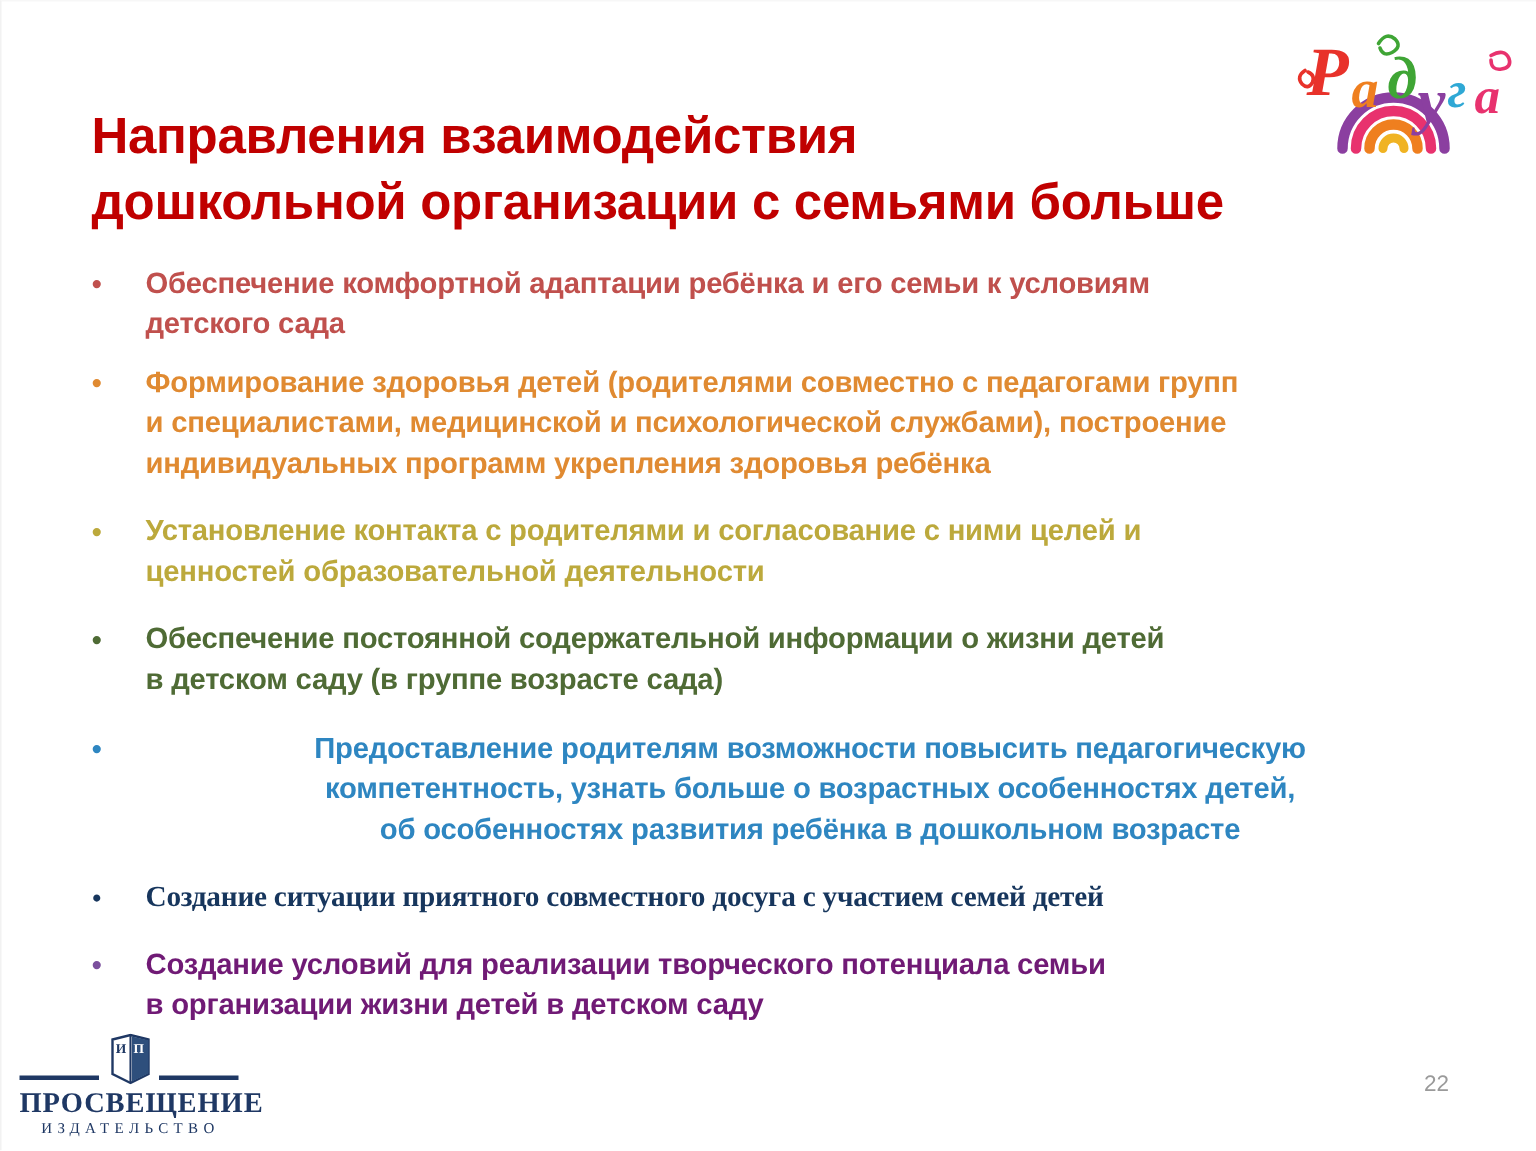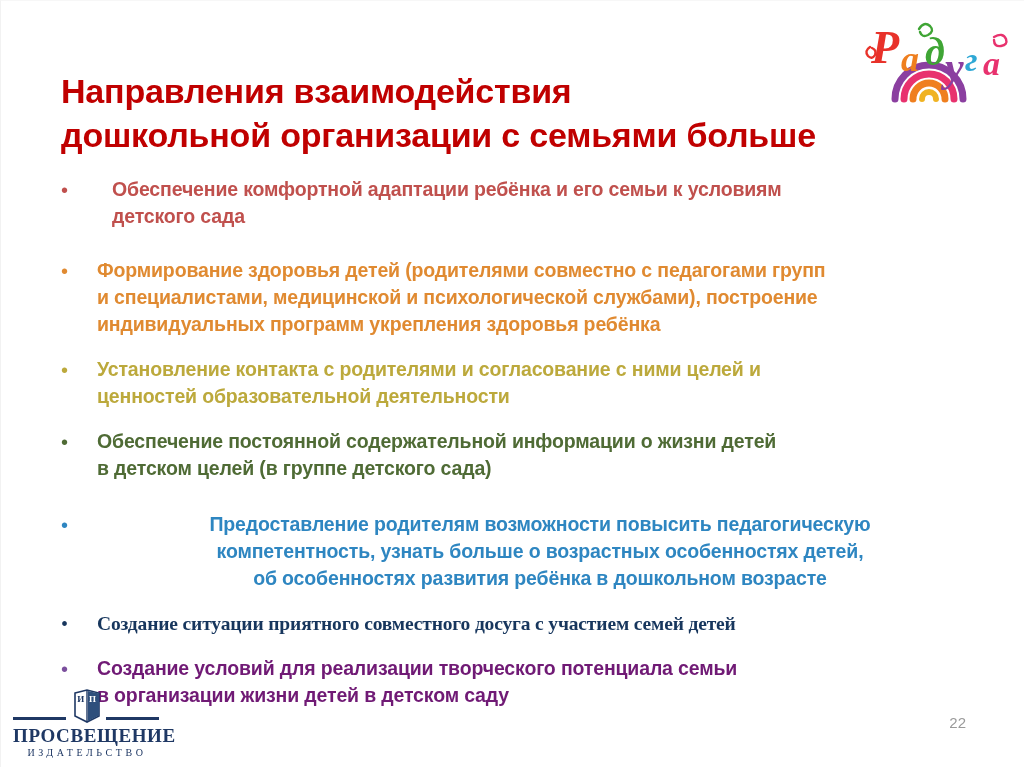--- a/index.html
+++ b/index.html
@@ -175,21 +175,21 @@
     </svg>
   </div>
 
   <h1 id="slide-title">
     <span class="title-line title-line-1">Направления взаимодействия</span>
     <span class="title-line title-line-2">дошкольной организации с семьями больше</span>
   </h1>
 
   <div id="bullet-list">
 
-    <div class="bullet-item" style="margin-bottom:27px;gap:15px;">
+    <div class="bullet-item" style="margin-bottom:12px;">
       <span class="bullet-marker" style="color:#C0504D;"></span>
       <span class="bullet-text" style="color:#C0504D;">
         <span class="ln">Обеспечение комфортной адаптации ребёнка и его семьи к условиям</span>
         <span class="ln">детского сада</span>
       </span>
     </div>
 
     <div class="bullet-item" style="margin-bottom:18px;">
       <span class="bullet-marker" style="color:#E08A31;"></span>
       <span class="bullet-text" style="color:#E08A31;">
@@ -200,25 +200,25 @@
     </div>
 
     <div class="bullet-item" style="margin-bottom:18px;">
       <span class="bullet-marker" style="color:#BCA93C;"></span>
       <span class="bullet-text" style="color:#BCA93C;">
         <span class="ln">Установление контакта с родителями и согласование с ними целей и</span>
         <span class="ln">ценностей образовательной деятельности</span>
       </span>
     </div>
 
-    <div class="bullet-item" style="margin-bottom:29px;">
+    <div class="bullet-item" style="margin-bottom:19px;">
       <span class="bullet-marker" style="color:#4F6B35;"></span>
       <span class="bullet-text" style="color:#4F6B35;">
         <span class="ln">Обеспечение постоянной содержательной информации о жизни детей</span>
-        <span class="ln">в детском целей (в группе детского сада)</span>
+        <span class="ln">в детском саду (в группе возрасте сада)</span>
       </span>
     </div>
 
     <div class="bullet-item" style="margin-bottom:18px;text-align:center;">
       <span class="bullet-marker" style="color:#2E86C1;"></span>
       <span class="bullet-text" style="color:#2E86C1;">
         <span class="ln">Предоставление родителям возможности повысить педагогическую</span>
         <span class="ln">компетентность, узнать больше о возрастных особенностях детей,</span>
         <span class="ln">об особенностях развития ребёнка в дошкольном возрасте</span>
       </span>

